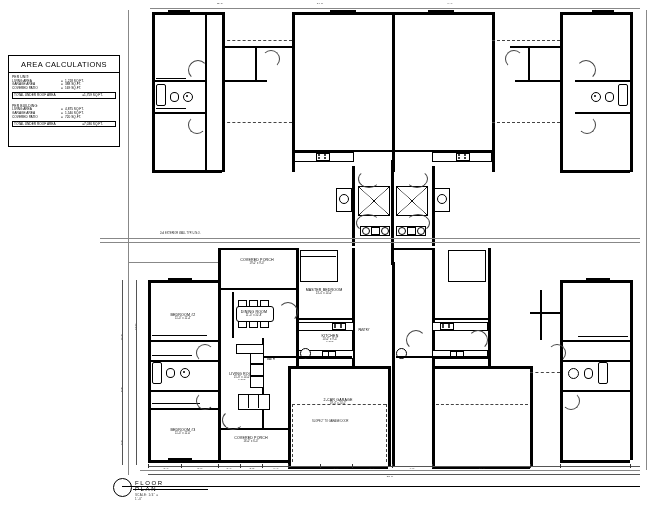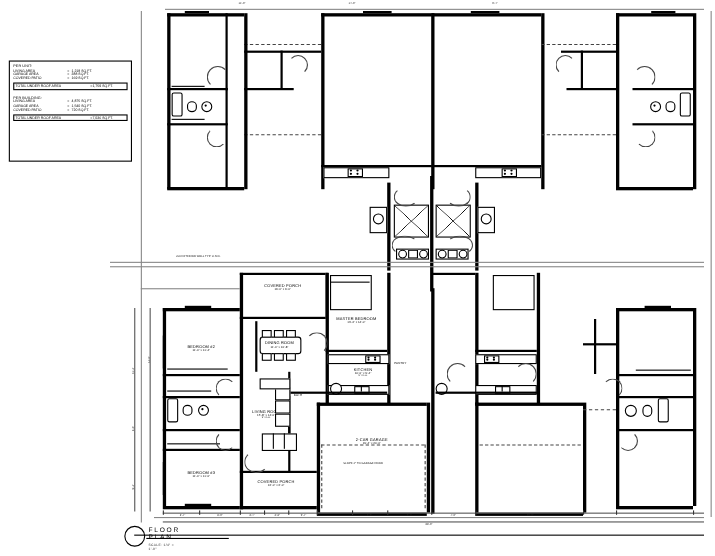--- a/index.html
+++ b/index.html
@@ -90,20 +90,21 @@
   #titleblk .tx .t2{font-size:3px;letter-spacing:.3px;color:#333;margin-top:1px;}
   #titleblk .ul{position:absolute;left:20px;top:11px;width:75px;height:1px;background:#000;}
   .blk{position:absolute;background:#000;}
 </style>
 </head>
 <body>
 
 <div id="sheet">
 
   <div id="areabox">
+    <div class="title">AREA CALCULATIONS</div>
     <div class="body">
 
       <div class="grp">
         <div class="ghead">PER UNIT:</div>
         <div class="row">
           <span class="lbl">LIVING AREA</span>
           <span class="eq">=</span>
           <span class="val">1,218 SQ.FT.</span>
         </div>
         <div class="row">

